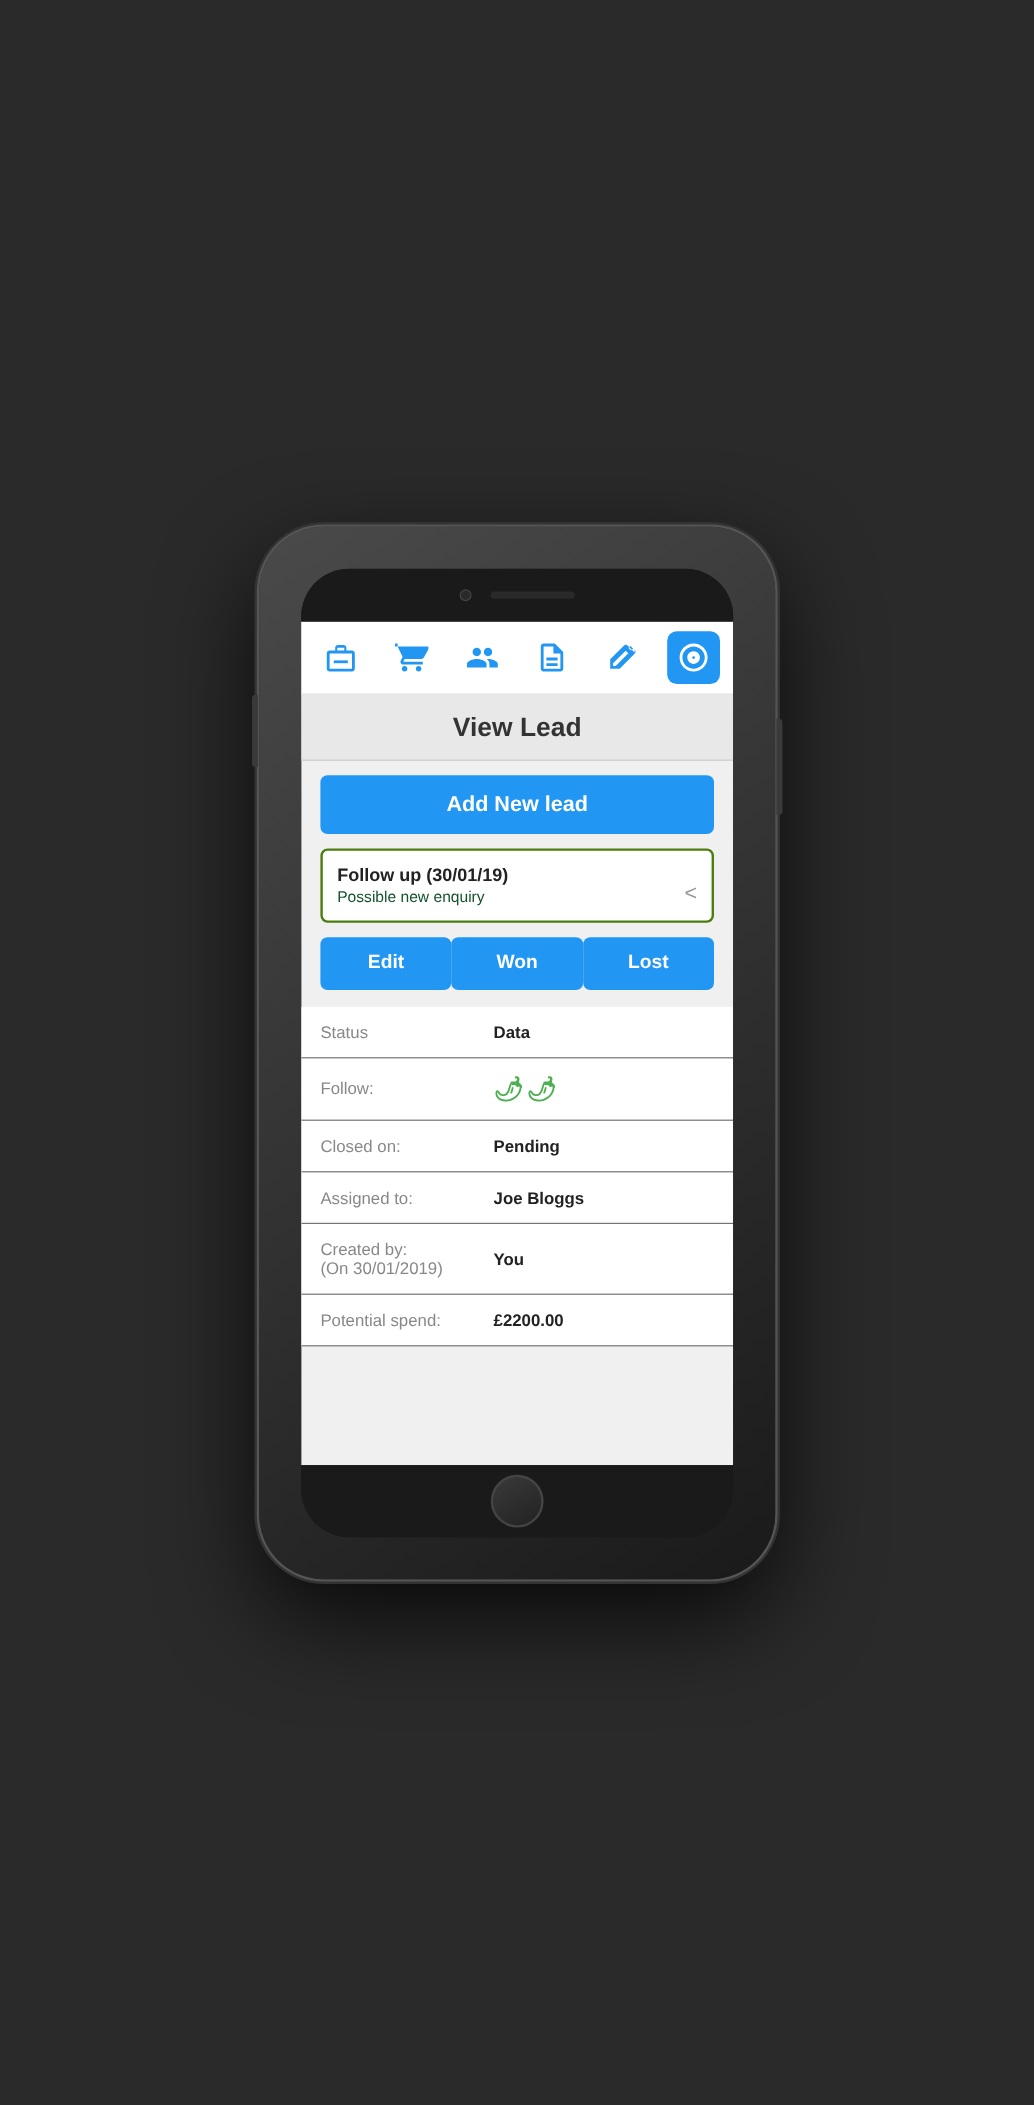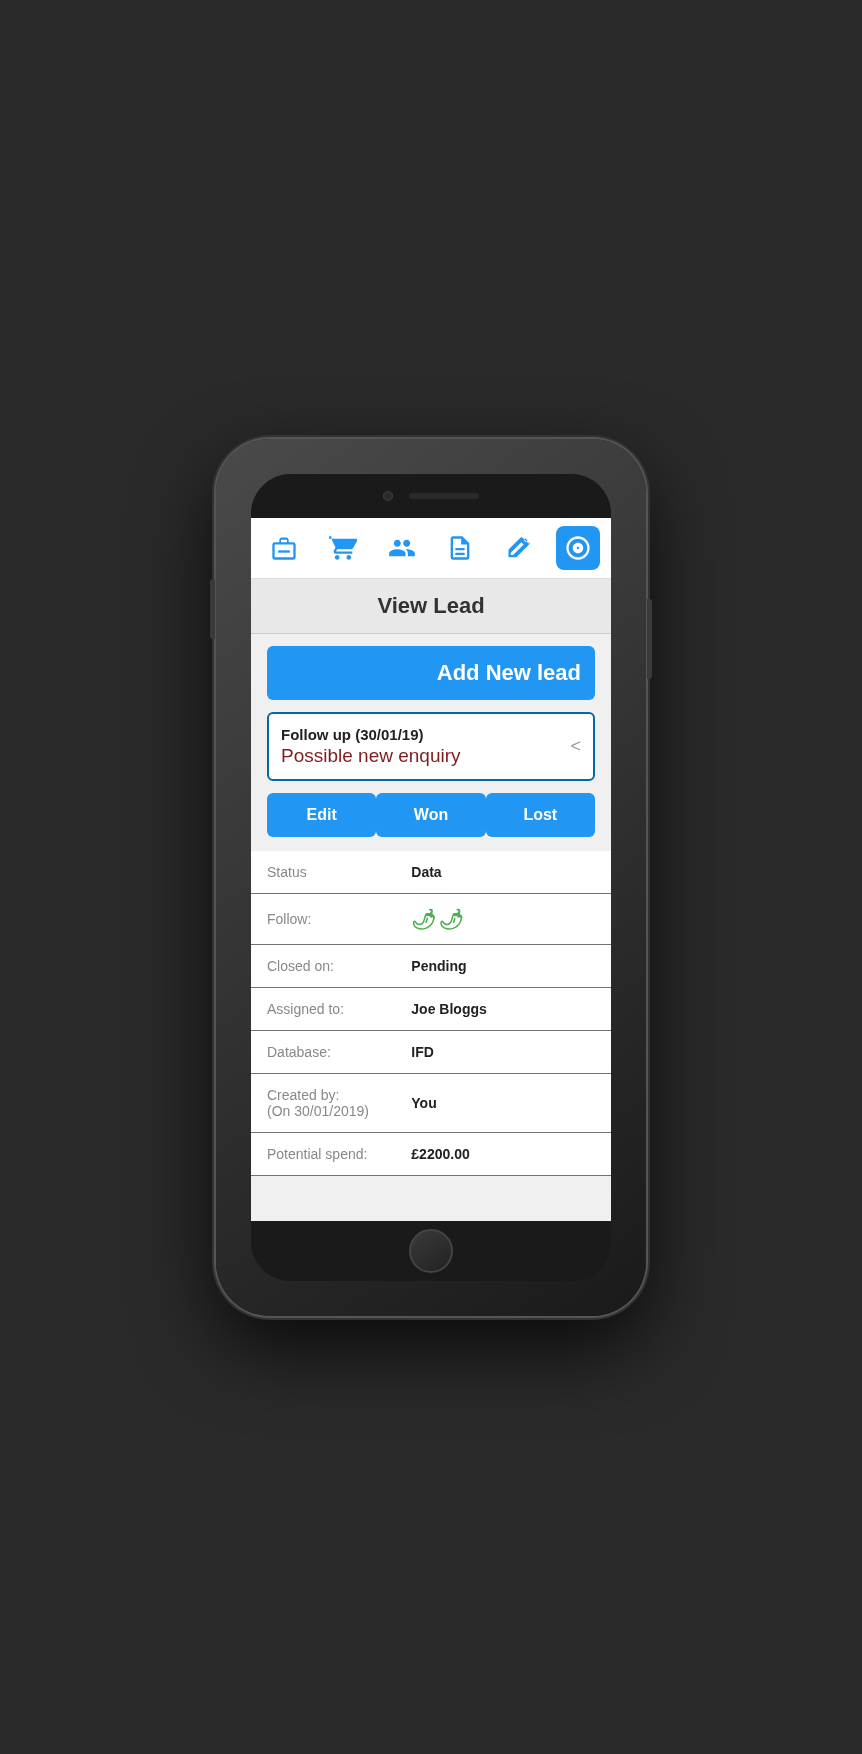--- a/index.html
+++ b/index.html
@@ -157,50 +157,50 @@
       font-weight: 700;
       color: #333;
     }
 
     .add-button {
       display: block;
       width: calc(100% - 32px);
       margin: 12px 16px;
       background: #2196f3;
       color: white;
-      font-size: 22px;
+      font-size: 18px;
       font-weight: 600;
       padding: 14px;
       border: none;
       border-radius: 6px;
-      text-align: right;
+      text-align: center;
       cursor: pointer;
     }
 
     .lead-card {
       margin: 8px 16px 12px;
-      border: 2px solid #0369a1;
+      border: 2px solid #4d7c0f;
       border-radius: 6px;
       background: white;
       padding: 12px 12px;
       display: flex;
-      align-items: center;
+      align-items: flex-end;
       justify-content: space-between;
       cursor: pointer;
     }
 
     .lead-card-text .lead-title {
       font-size: 15px;
       font-weight: 700;
       color: #222;
     }
 
     .lead-card-text .lead-subtitle {
-      font-size: 19px;
-      color: #7f1d1d;
+      font-size: 13px;
+      color: #14532d;
       margin-top: 2px;
     }
 
     .lead-card-chevron {
       font-size: 18px;
       color: #999;
     }
 
     .action-buttons {
       display: flex;
@@ -350,24 +350,20 @@
           <span class="detail-label">Closed on:</span>
           <span class="detail-value">Pending</span>
         </div>
 
         <div class="detail-row">
           <span class="detail-label">Assigned to:</span>
           <span class="detail-value">Joe Bloggs</span>
         </div>
 
 
-        <div class="detail-row">
-          <span class="detail-label">Database:</span>
-          <span class="detail-value">IFD</span>
-        </div>
 
         <div class="detail-row">
           <span class="detail-label">Created by:<br>(On 30/01/2019)</span>
           <span class="detail-value">You</span>
         </div>
 
         <div class="detail-row">
           <span class="detail-label">Potential spend:</span>
           <span class="detail-value">£2200.00</span>
         </div>

